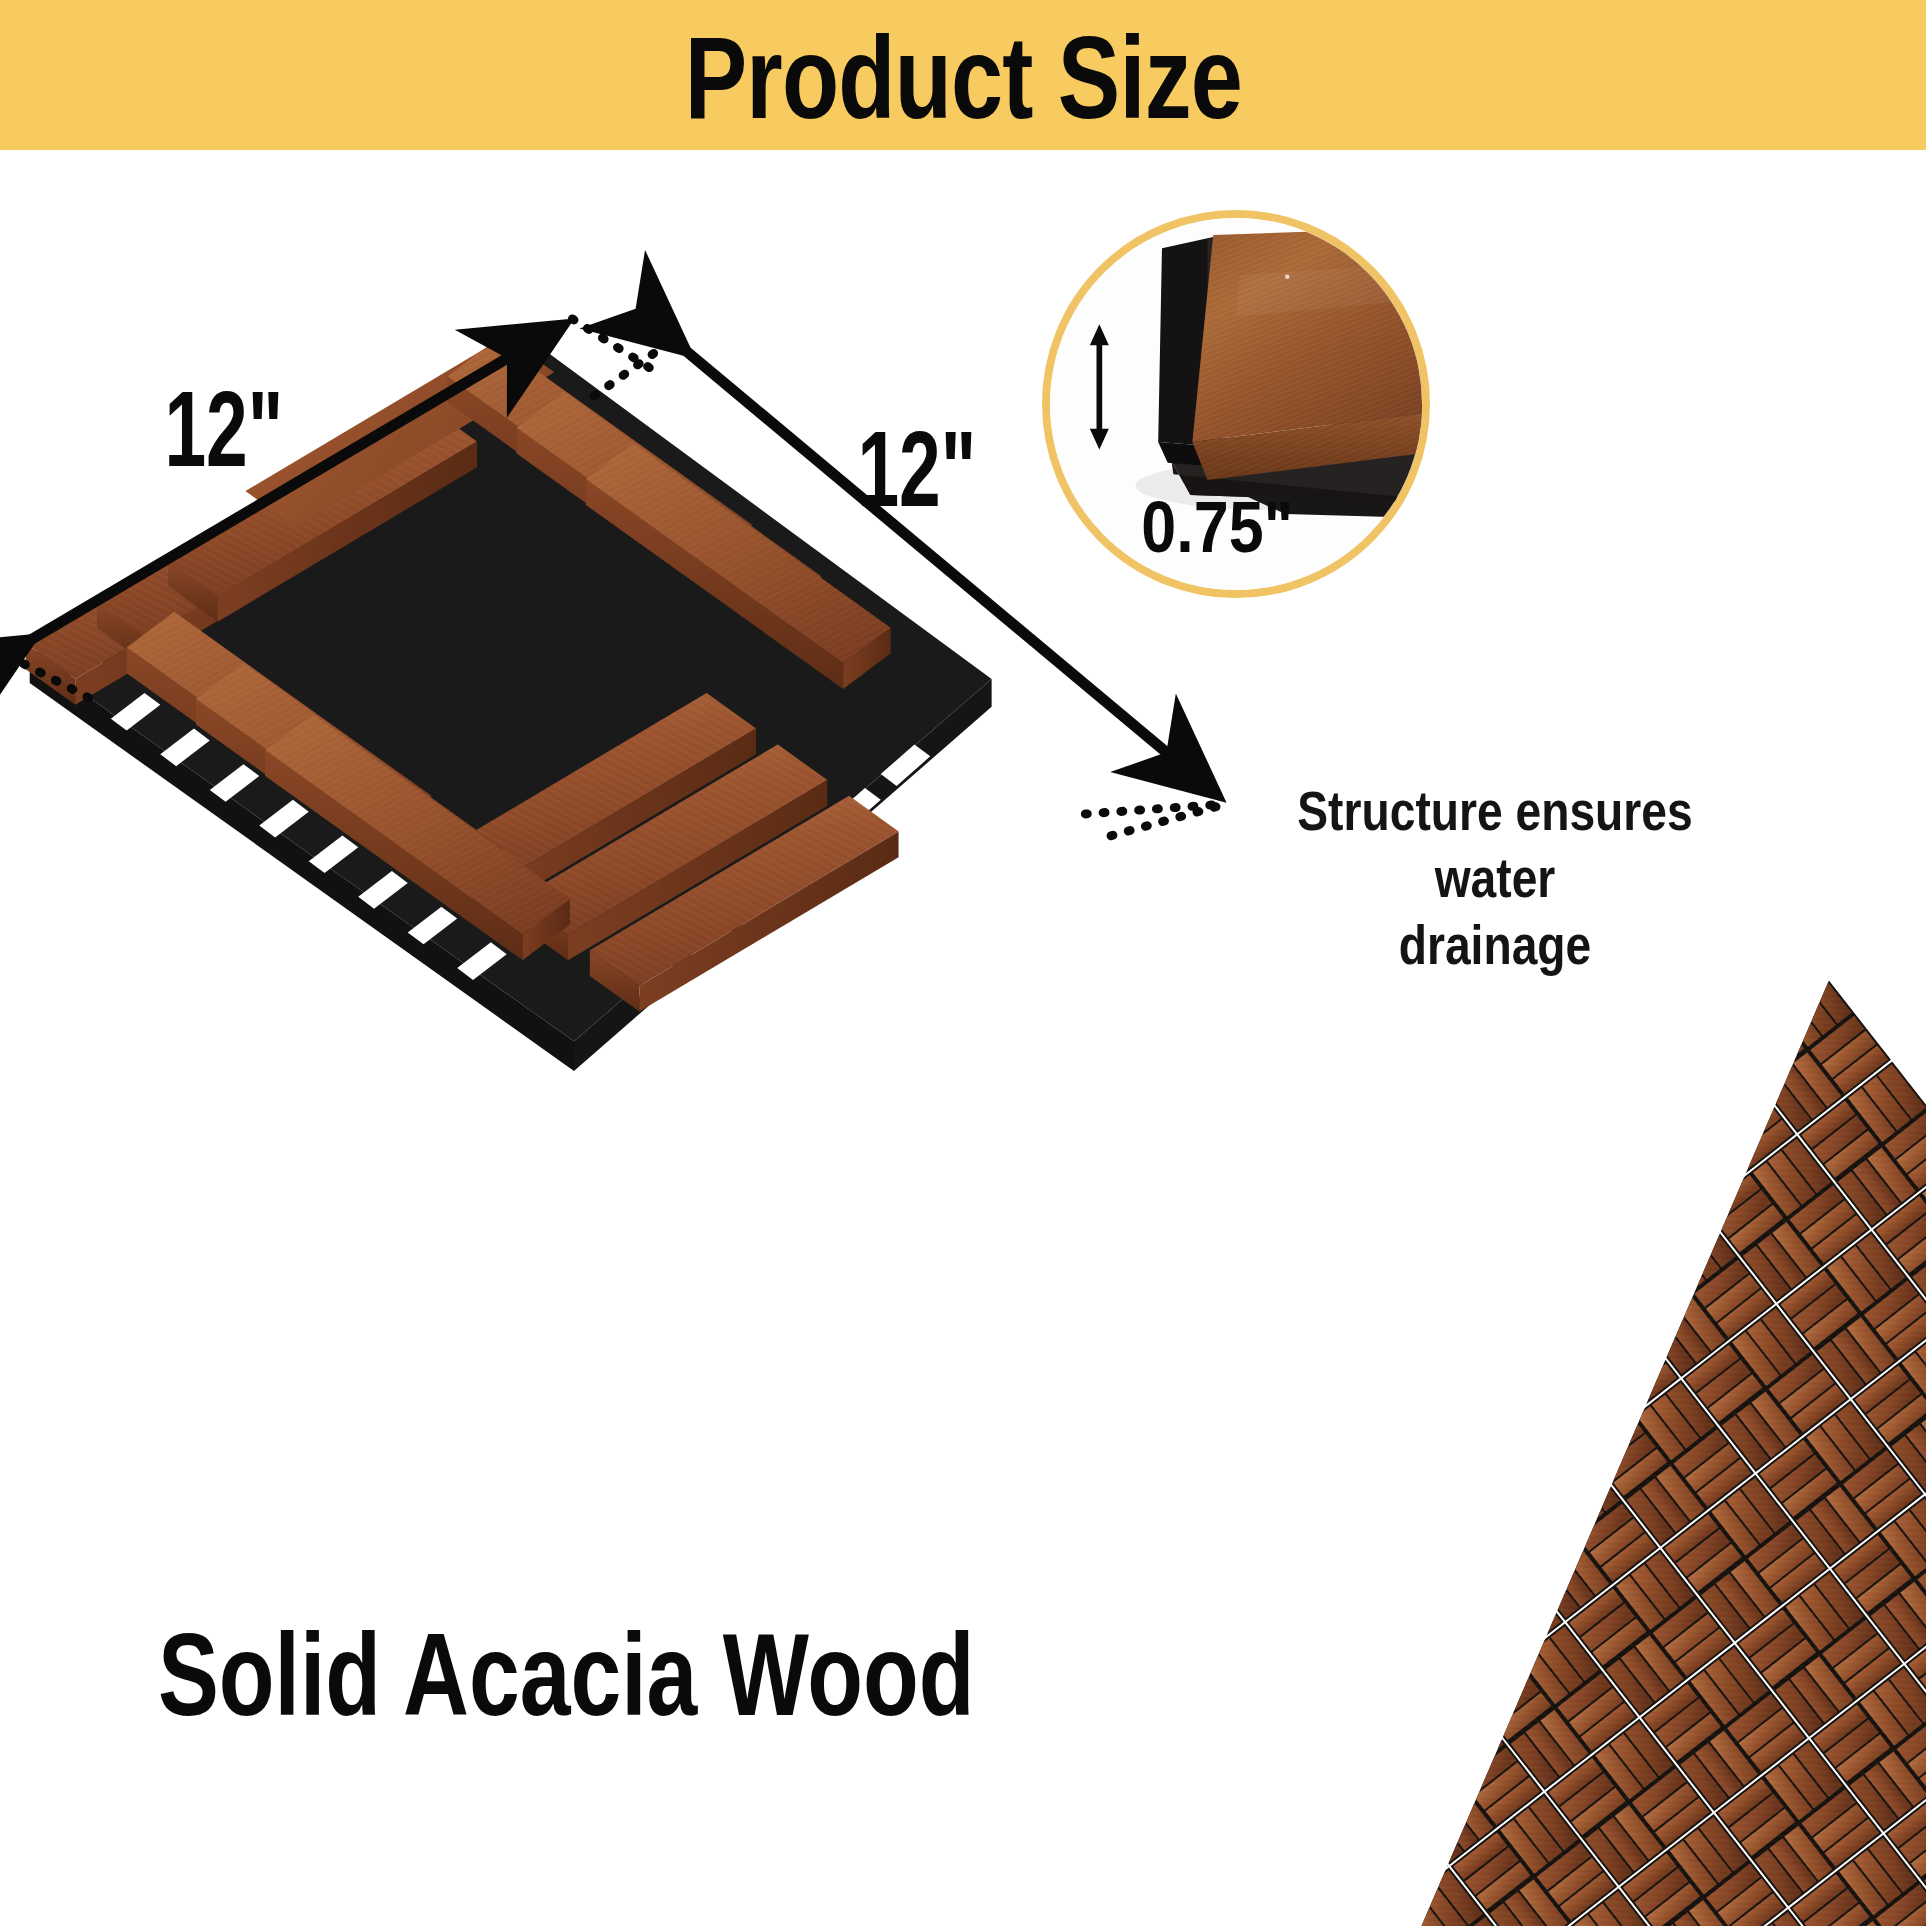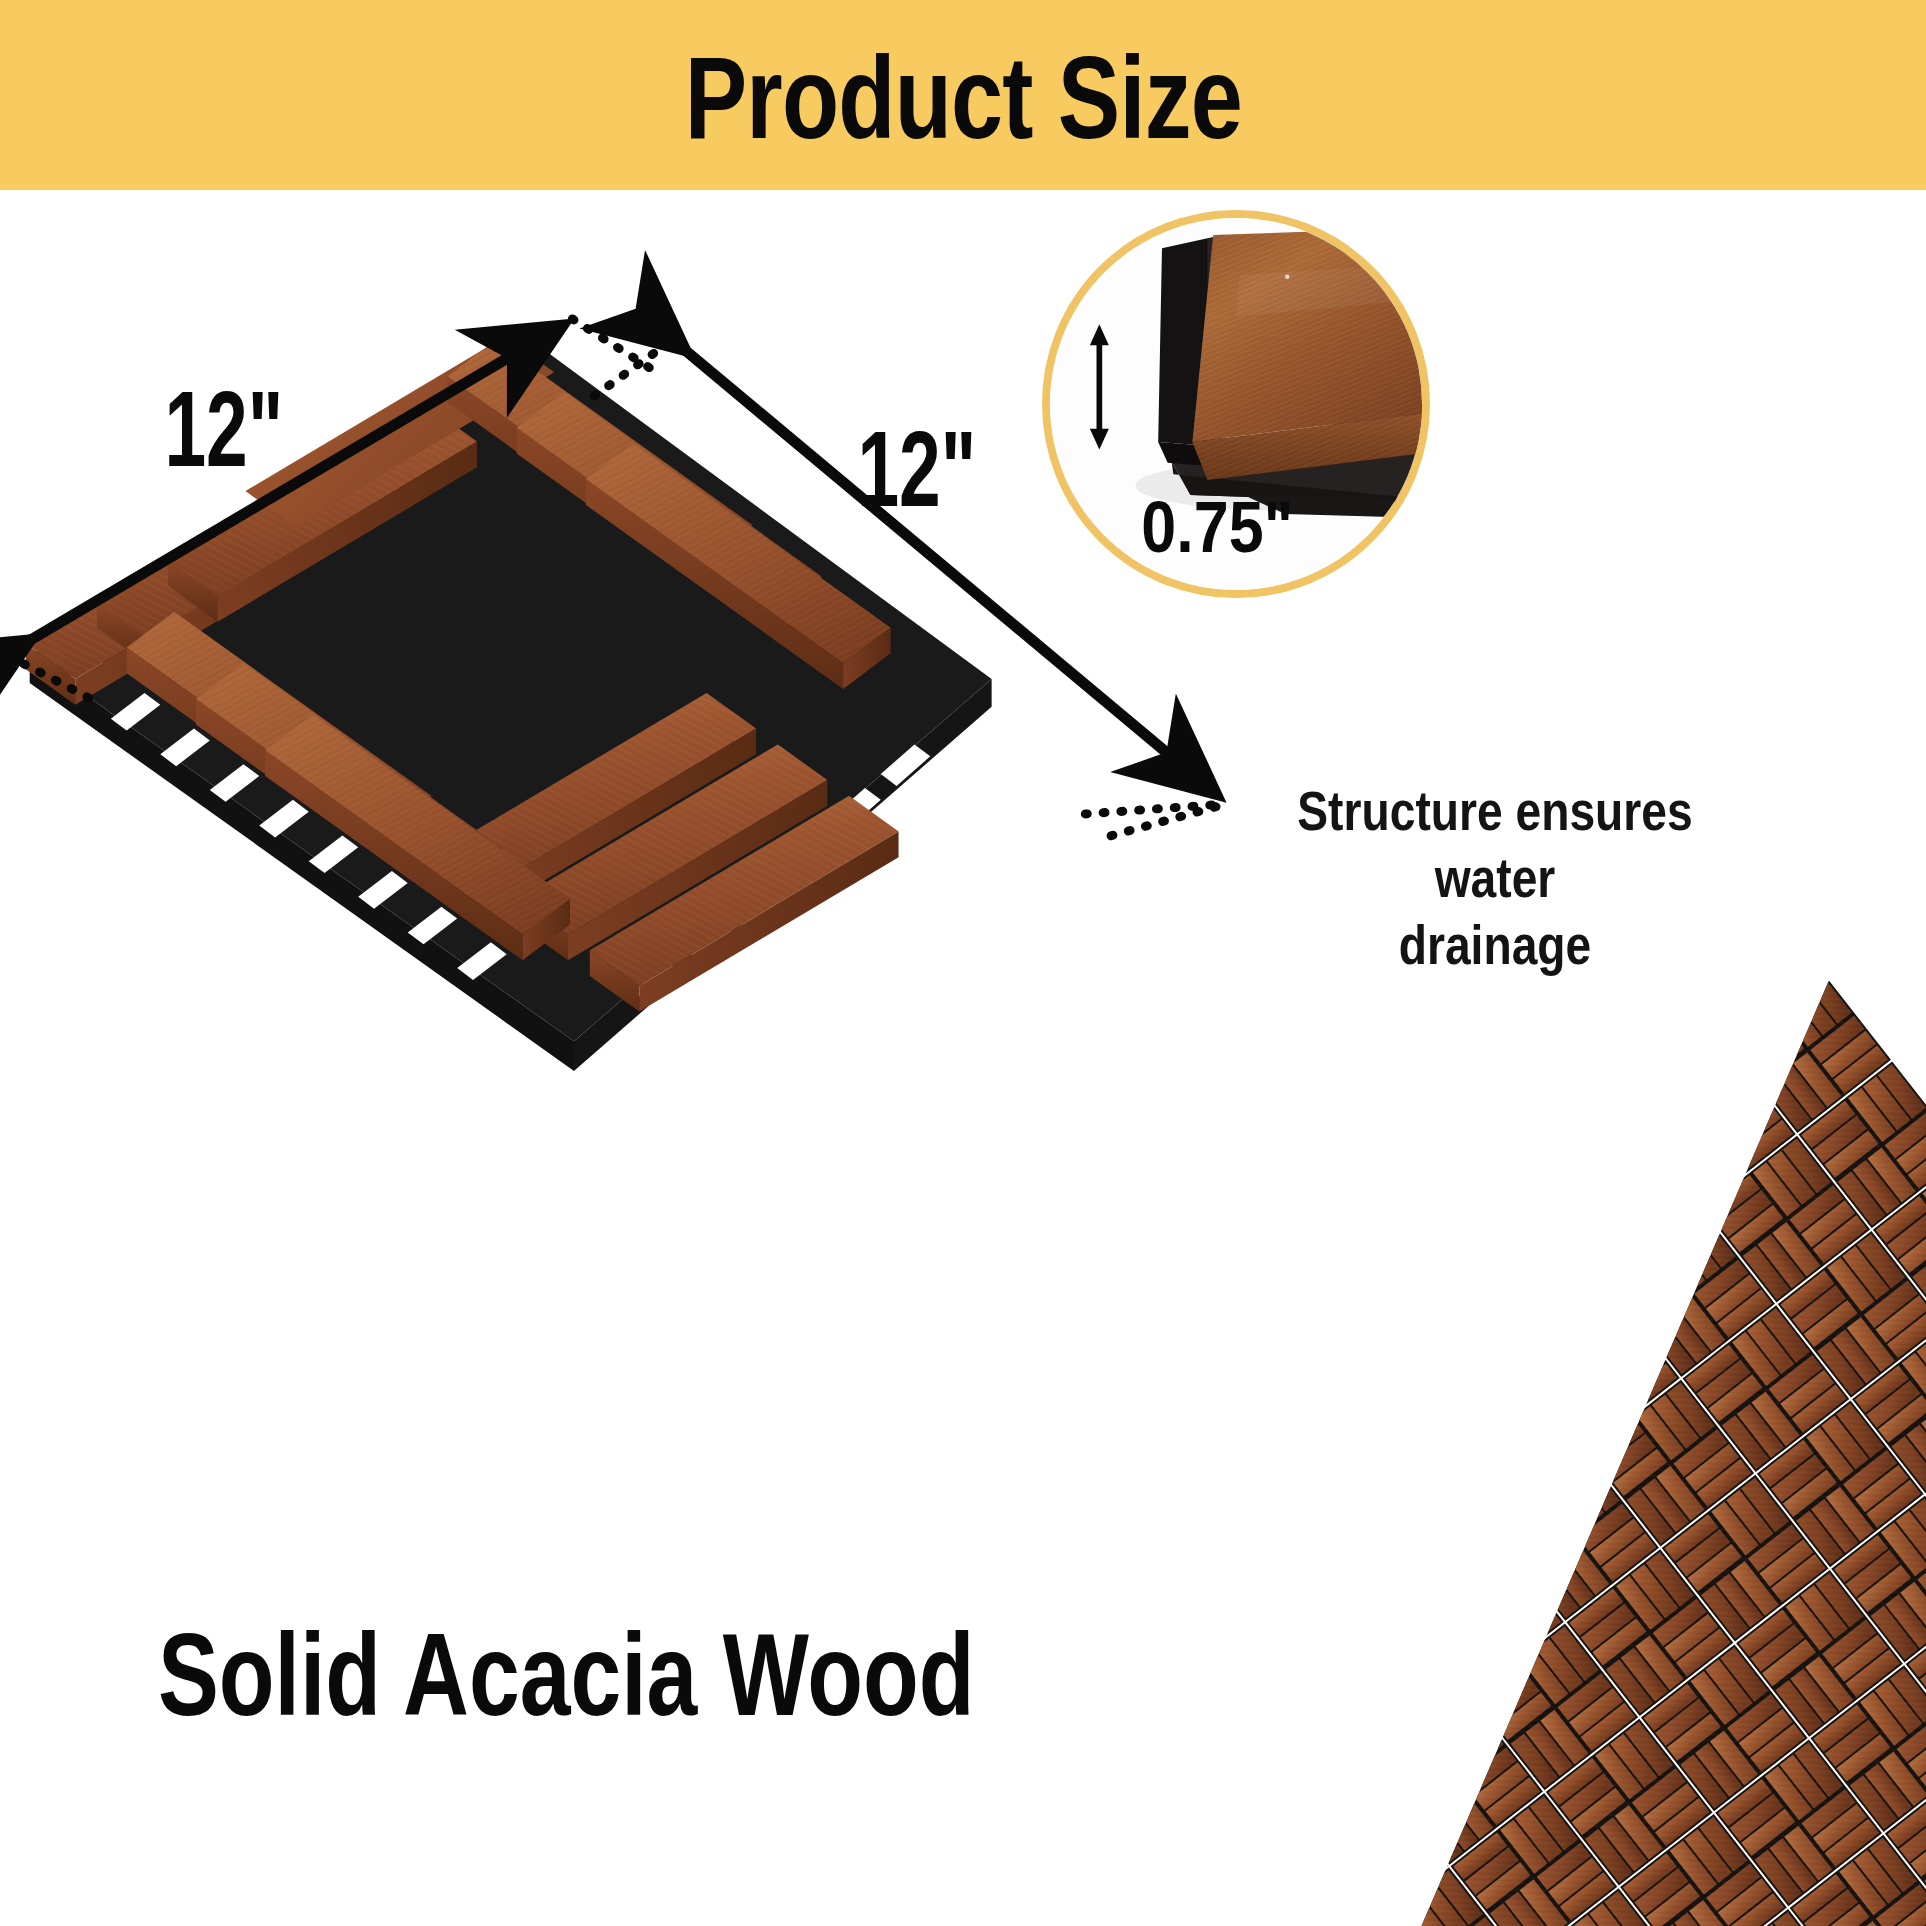--- a/index.html
+++ b/index.html
@@ -8,21 +8,21 @@
     width:1927px;height:1927px;
     background:#ffffff;
     font-family:"Liberation Sans", sans-serif;
     overflow:hidden;
     position:relative;
   }
   #page{position:relative;width:1927px;height:1927px;background:#fff;overflow:hidden;}
 
   
   .banner{
-    position:absolute;left:0;top:0;width:1927px;height:190px;
+    position:absolute;left:0;top:0;width:1927px;height:150px;
     display:flex;align-items:center;justify-content:center;
   }
   .banner-title{
     font-family:"Liberation Sans Narrow","Liberation Sans",sans-serif;
     font-weight:bold;
     font-size:117px;
     letter-spacing:-1px;
     color:#0a0a0a;
     transform:scaleX(0.80);
     transform-origin:center;

